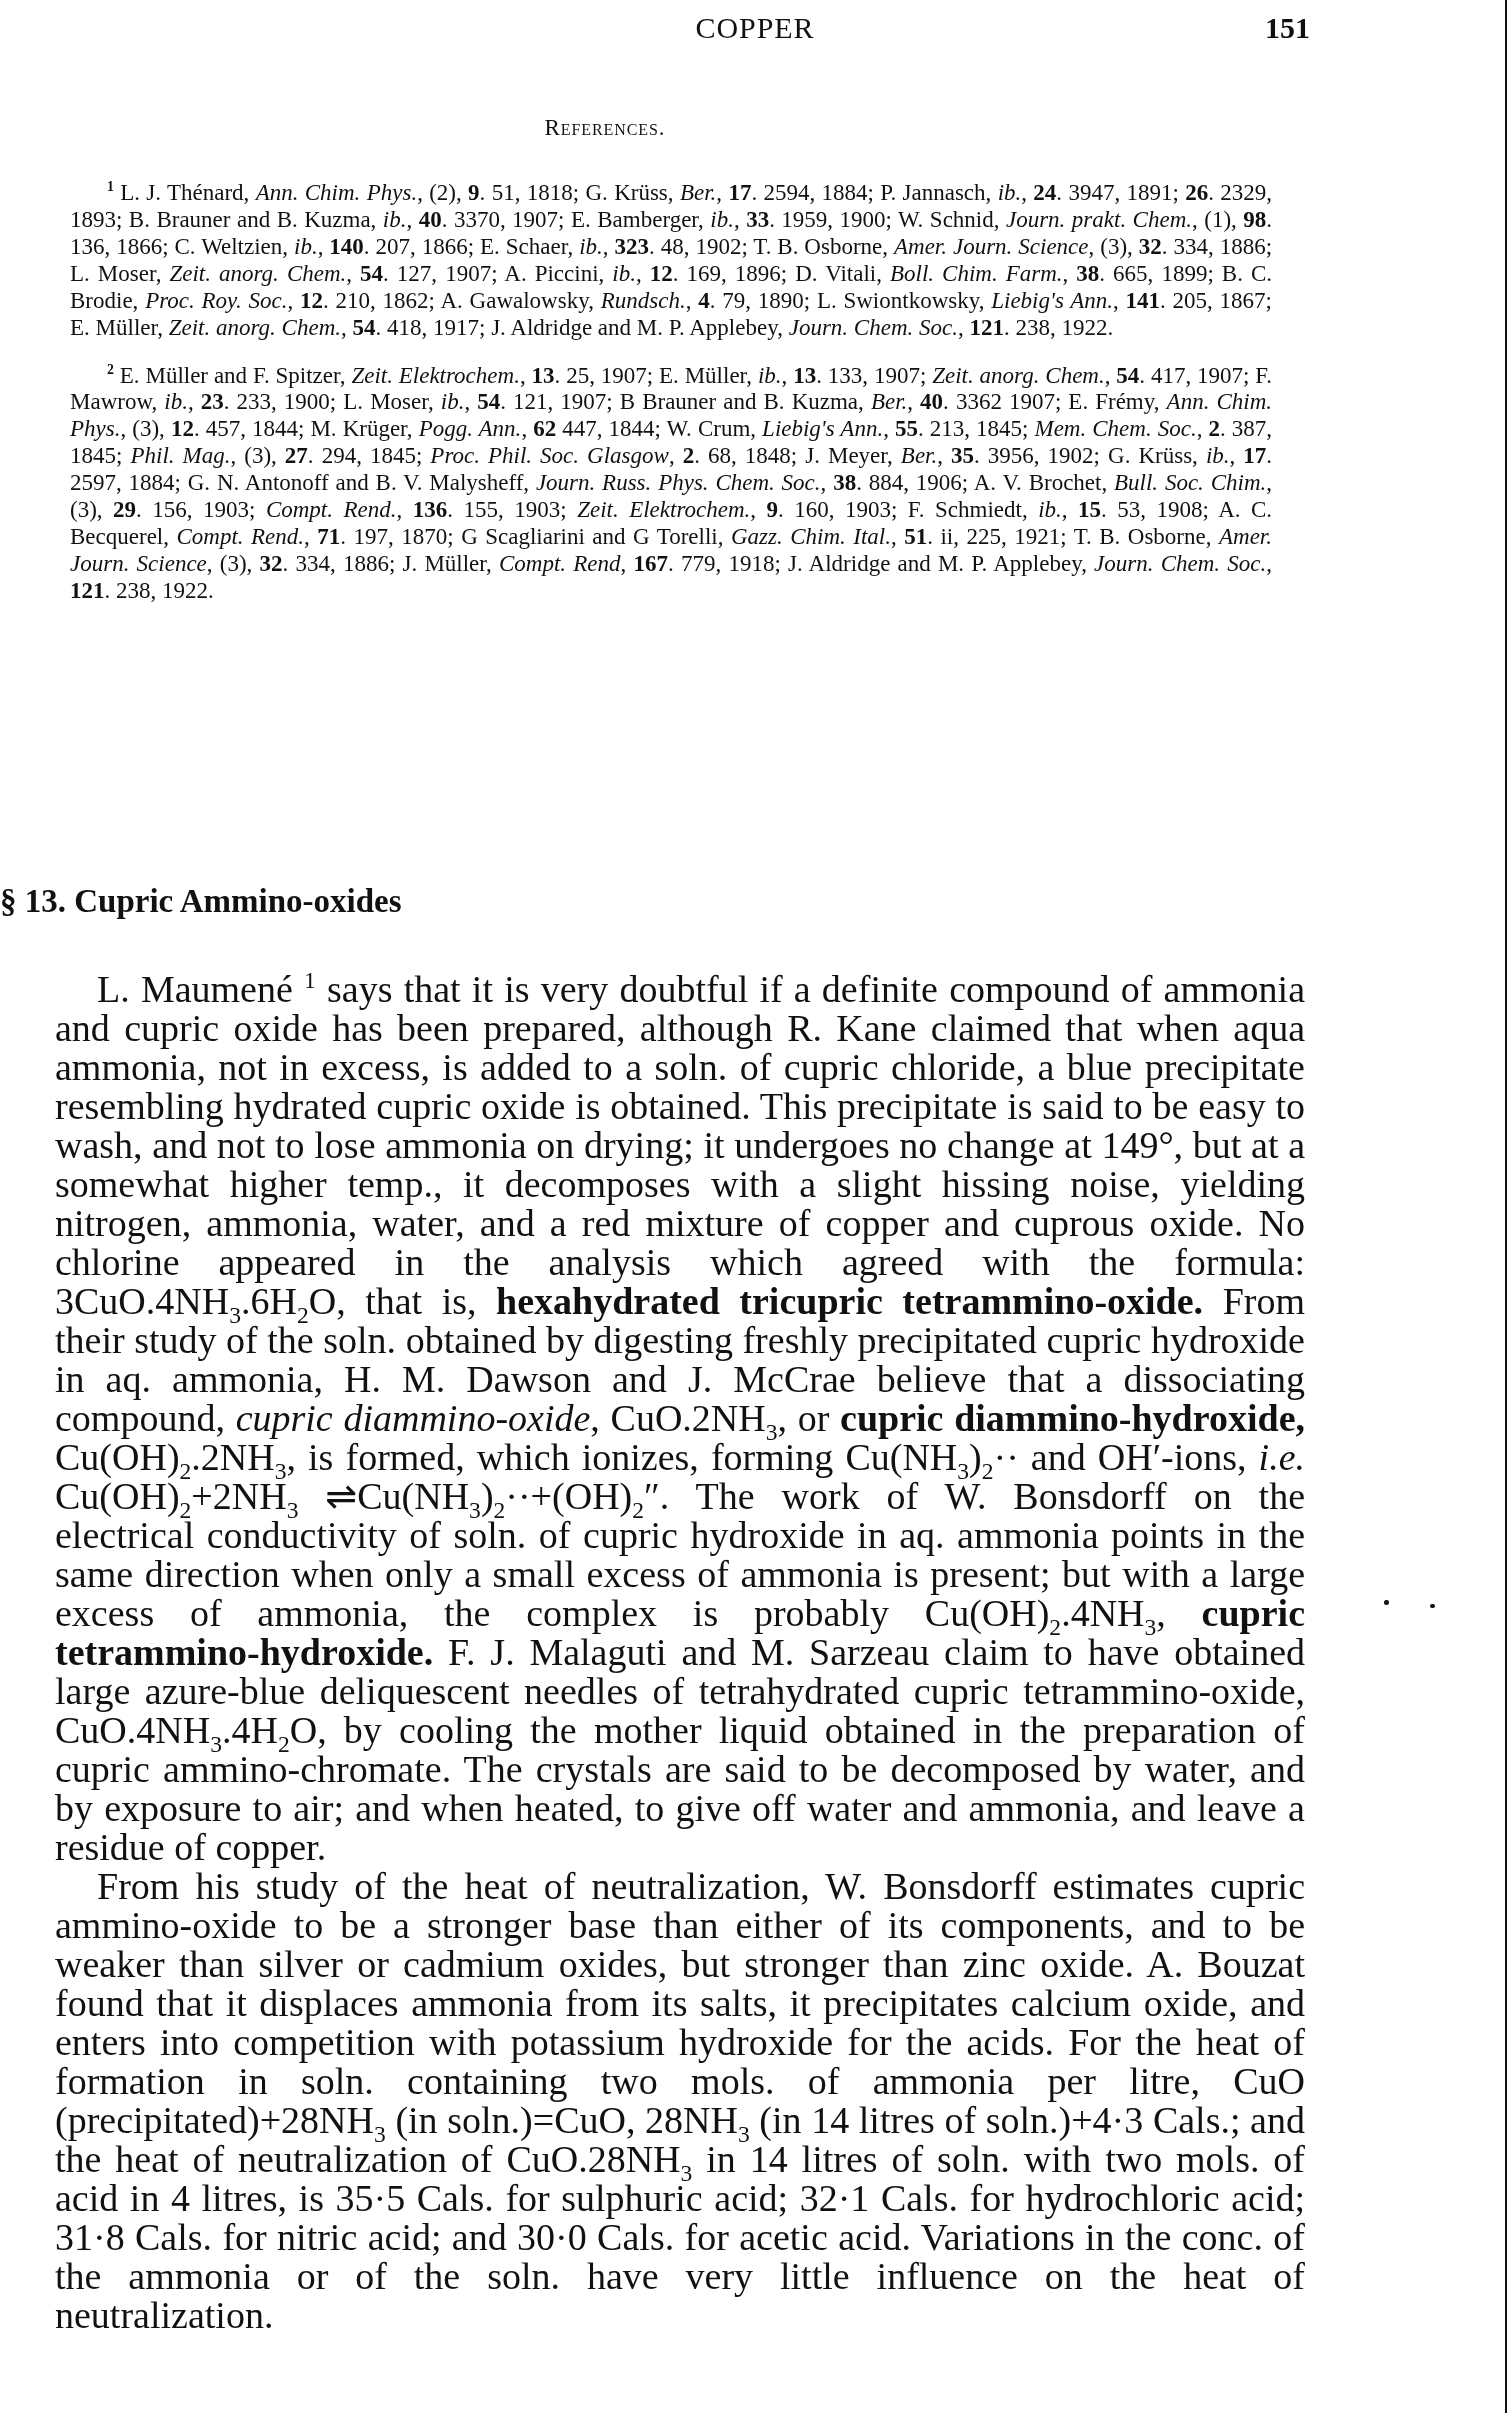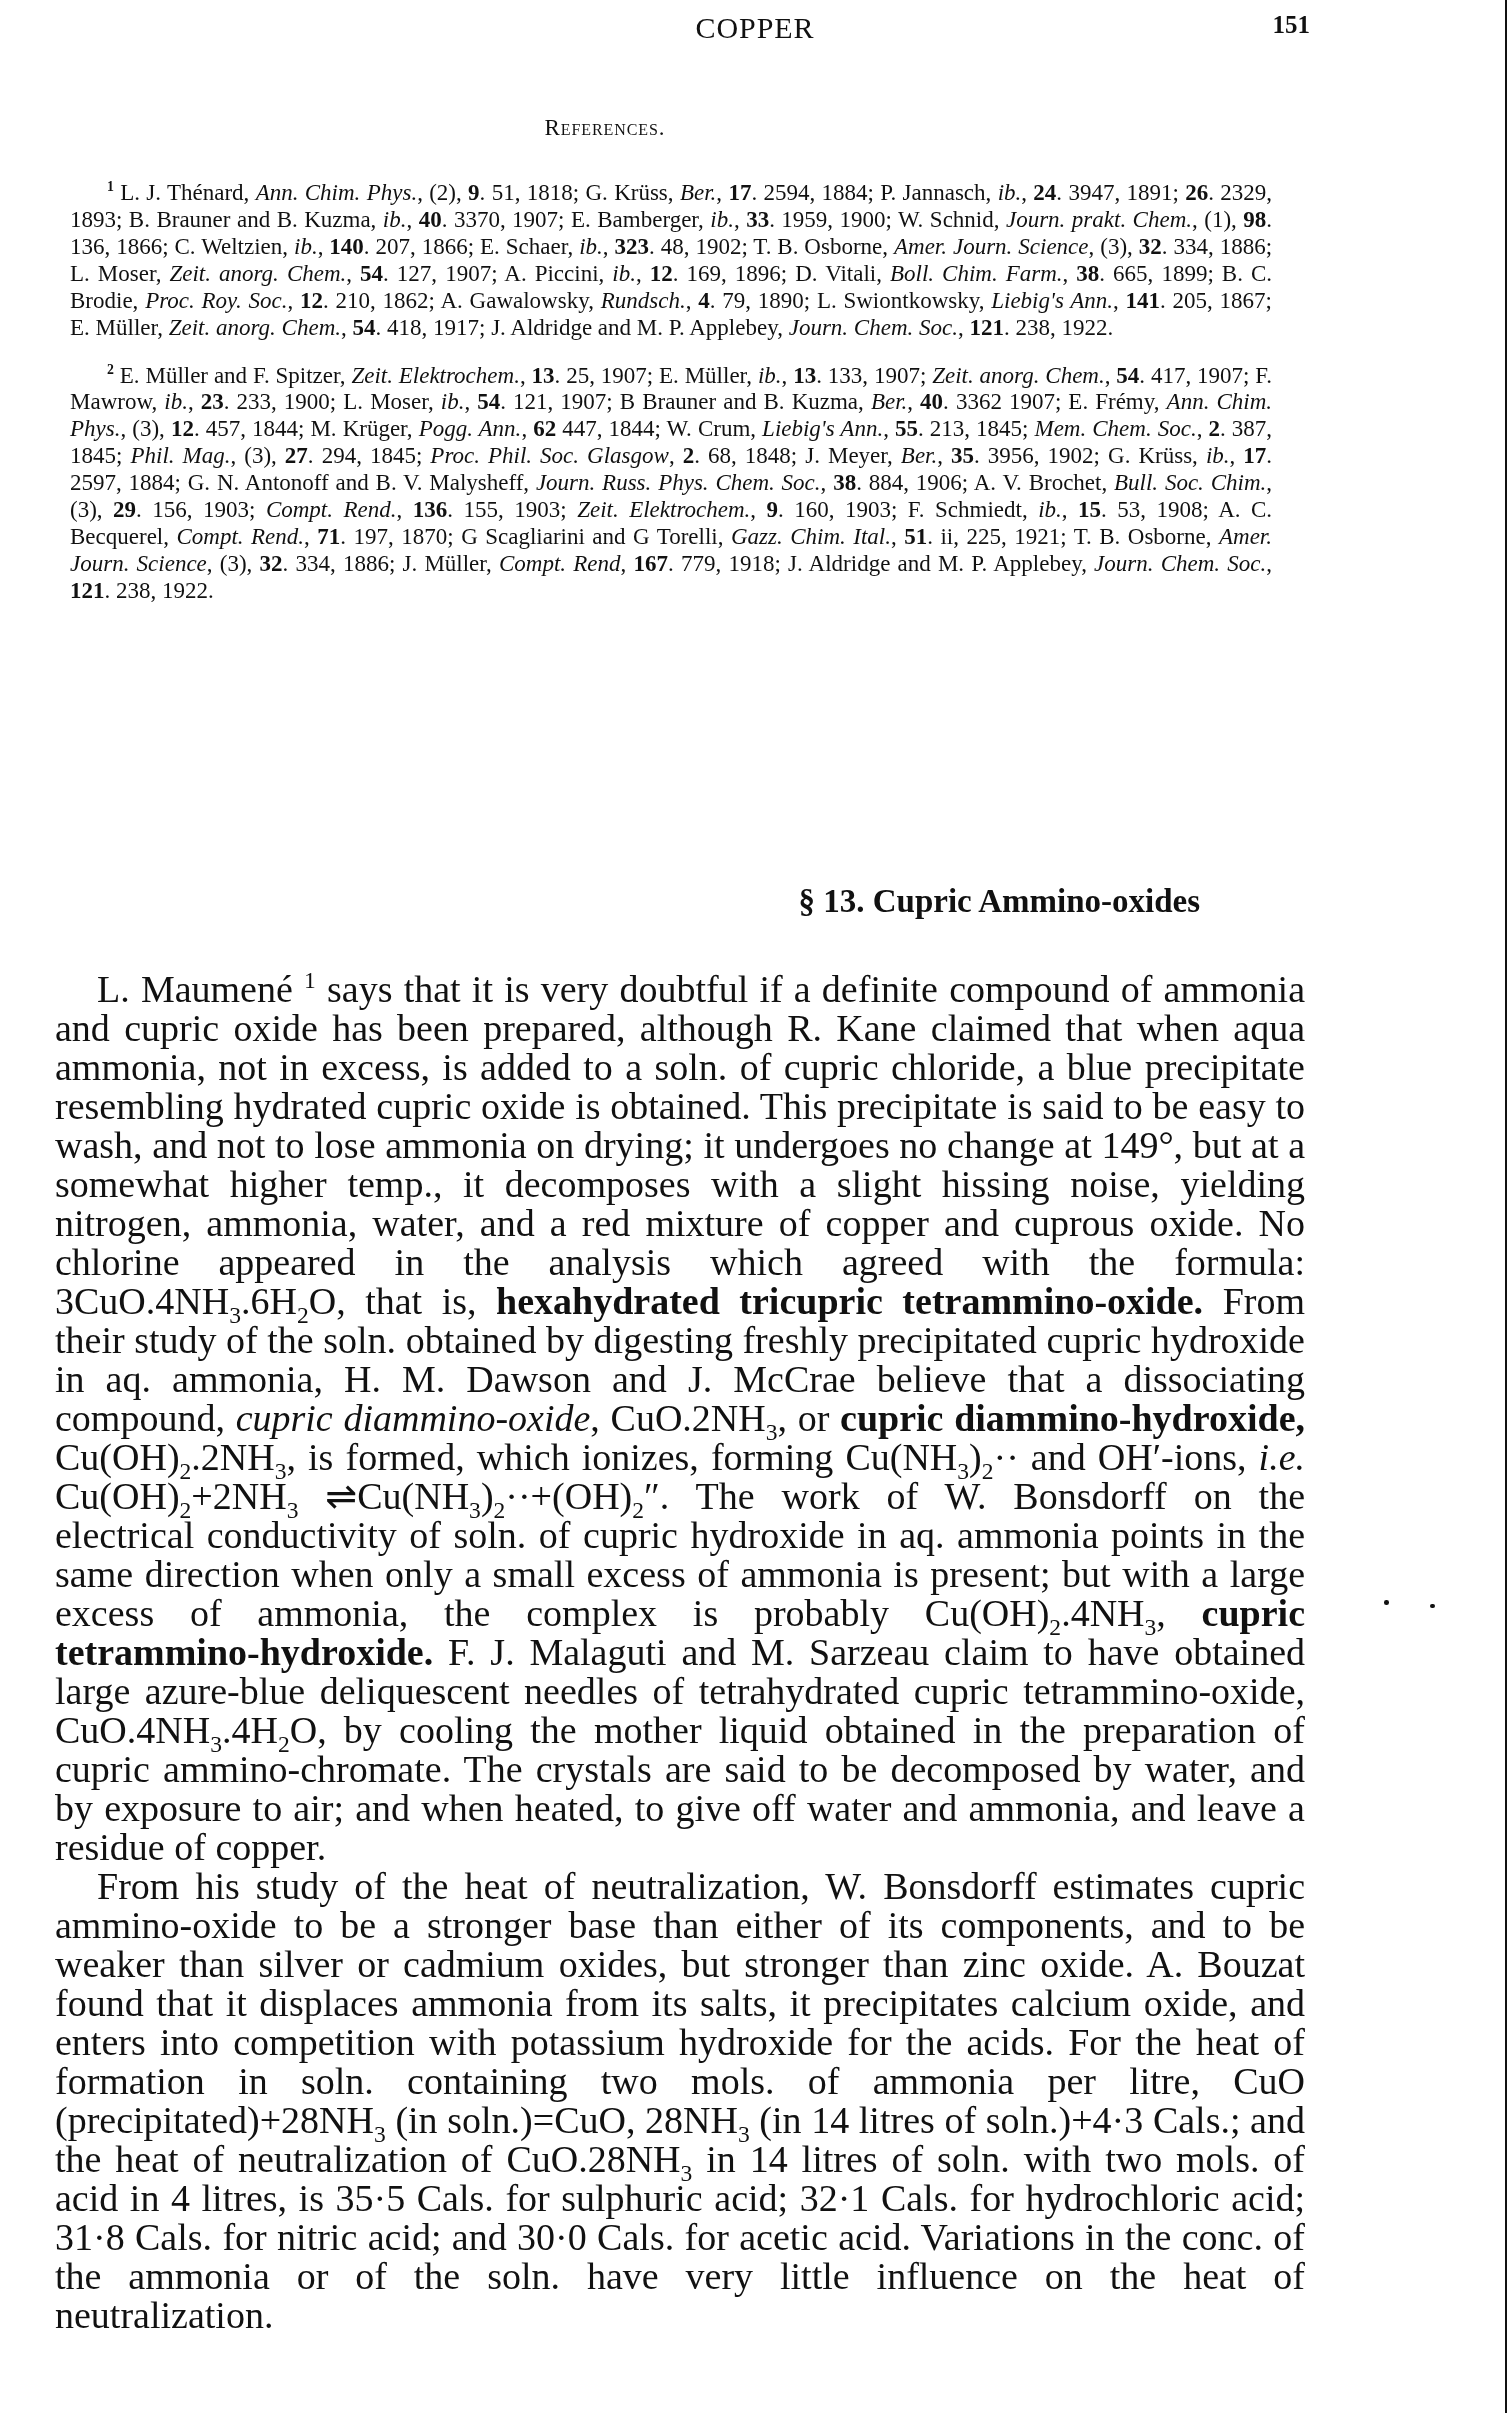--- a/index.html
+++ b/index.html
@@ -1,25 +1,25 @@
 <!DOCTYPE html>
 <html style="font-size:14.7px"><head>
 <meta charset="utf-8">
 <style>
   html, body { margin:0; padding:0; background:#ffffff; }
   body { width:1510px; height:2413px; position:relative; overflow:hidden; font-family:"DejaVu Serif","Liberation Serif",serif; color:#111; }
   .right-border { position:absolute; top:0; right:0; width:5.5px; height:2413px; border-left:2.8px solid #111; border-right:1.8px solid #111; box-sizing:border-box; }
   .header { position:absolute; top:11px; left:0; width:1448px; height:55px; }
   .running-head { position:absolute; left:0; width:1510px; text-align:center; top:0; font-size:30px; letter-spacing:0.9px; font-family:"Liberation Serif",serif; }
-  .page-number { position:absolute; right:138px; top:0; font-size:25px; font-family:"Liberation Serif",serif; font-weight:bold; }
+  .page-number { position:absolute; right:138px; top:0; font-size:30px; font-family:"Liberation Serif",serif; font-weight:bold; }
   .refs-title { position:absolute; top:115px; left:0; width:1210px; text-align:center; font-size:23px; font-family:"Liberation Serif",serif; font-variant:small-caps; letter-spacing:0.9px; }
   .refs { position:absolute; top:158px; left:55px; width:1232px; font-family:"Liberation Serif",serif; font-size:23px; line-height:27px; text-align:justify; }
   .ref { margin:15px; text-indent:37px; }
   .ref sup { font-size:13.8px; font-weight:bold; }
-  .section-title { position:absolute; top:883px; left:0; width:1200px; text-align:right; font-family:"Liberation Serif",serif; font-size:33px; font-weight:bold; }
+  .section-title { position:absolute; top:883px; left:0; width:1200px; text-align:left; font-family:"Liberation Serif",serif; font-size:33px; font-weight:bold; }
   .body { position:absolute; top:970px; left:55px; width:1250px; font-family:"Liberation Serif",serif; font-size:38px; line-height:39px; text-align:justify; }
   .para { margin:0; text-indent:42px; }
   .para sub { font-size:0.62em; line-height:0; }
   .para sup { font-size:0.62em; line-height:0; }
   .b { font-weight:bold; }
   .i { font-style:italic; }
   .stray-dots { position:absolute; top:1600px; left:1384px; width:74px; height:18.4px; }
   .stray-dots span { position:absolute; width:4.6px; height:4.6px; background:#111; border-radius:50%; }
 </style>
 </head>

